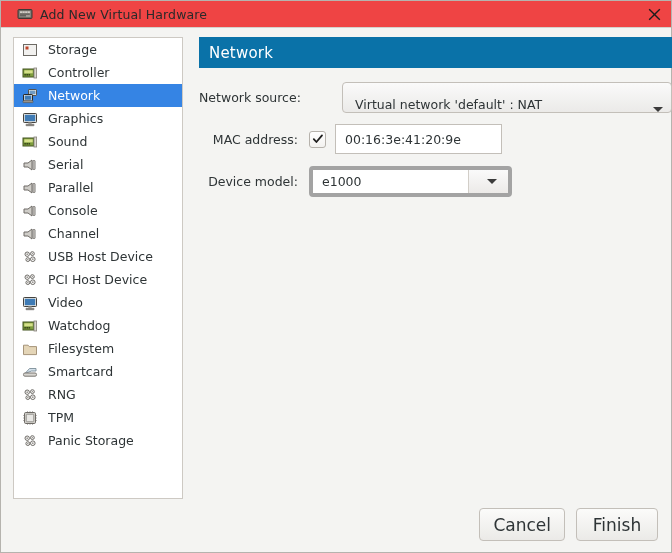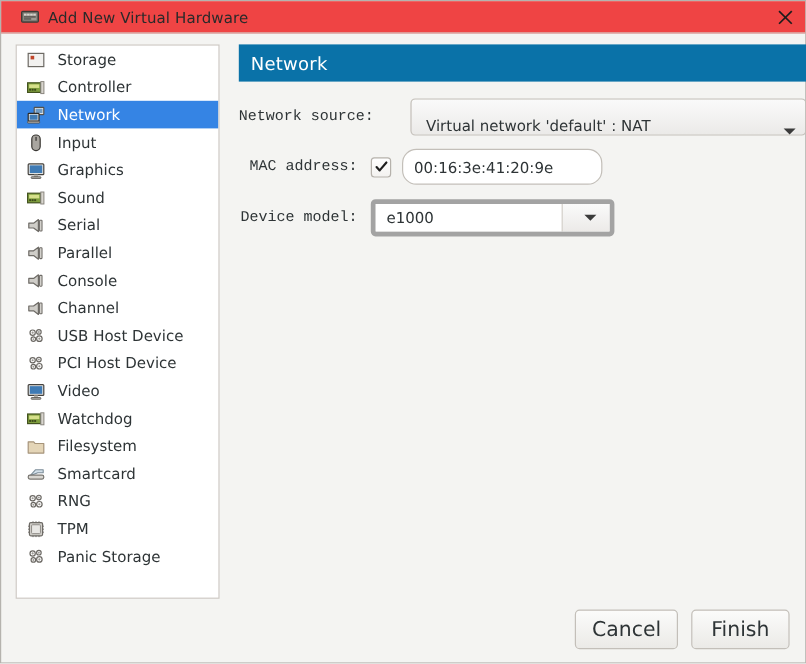--- a/index.html
+++ b/index.html
@@ -142,21 +142,20 @@
   }
   .form-label {
     width: 110px;
     min-width: 110px;
     text-align: right;
     padding-right: 11px;
     box-sizing: border-box;
     font-size: 12.5px;
     color: #2e3436;
     white-space: nowrap;
-    font-family: Liberation Mono, monospace;
   }
 
   
   .combo {
     height: 31px;
     box-sizing: border-box;
     border: 1px solid #c3bfb9;
     border-radius: 4px;
     background: linear-gradient(to bottom, #fafafa 0%, #ebeae8 100%);
     display: flex;
@@ -198,21 +197,21 @@
     cursor: pointer;
     flex: 0 0 auto;
     margin-right: 9px;
   }
 
   
   .entry {
     height: 30px;
     box-sizing: border-box;
     border: 1px solid #c3bfb9;
-    border-radius: 12px;
+    border-radius: 0;
     background: #ffffff;
     display: flex;
     align-items: center;
     padding: 0 9px;
     font-size: 12.5px;
     color: #2e3436;
     cursor: text;
   }
   .entry.mac { width: 167px; }
 
@@ -333,29 +332,20 @@
             <rect x="6.5" y="1.5" width="8" height="6" rx="0.6" fill="#e7e6e3" stroke="#55524d" stroke-width="1"></rect>
             <rect x="7.6" y="2.6" width="5.8" height="3.6" fill="#6f9bc4"></rect>
             <rect x="1.5" y="6.5" width="9" height="6.5" rx="0.6" fill="#e7e6e3" stroke="#2b2a28" stroke-width="1"></rect>
             <rect x="2.7" y="7.6" width="6.6" height="4.2" fill="#3f7bb5"></rect>
             <rect x="1" y="13" width="10" height="1.6" rx="0.4" fill="#b9b6b0" stroke="#55524d" stroke-width="0.7"></rect>
           </svg>
         </span>
         <span class="lbl">Network</span>
       </div>
 
-      <div class="side-item">
-        <span class="ico">
-          <svg width="16" height="16" viewBox="0 0 16 16">
-            <rect x="4.5" y="1.5" width="7" height="13" rx="3.4" fill="#a9a6a0" stroke="#3a3834" stroke-width="1"></rect>
-            <rect x="7.4" y="3" width="1.3" height="3.4" rx="0.6" fill="#4e4c48"></rect>
-          </svg>
-        </span>
-        <span class="lbl">Input</span>
-      </div>
 
       <div class="side-item">
         <span class="ico">
           <svg width="16" height="16" viewBox="0 0 16 16">
             <rect x="1.5" y="2.5" width="13" height="9" rx="0.8" fill="#e7e6e3" stroke="#44423e" stroke-width="1"></rect>
             <rect x="2.8" y="3.8" width="10.4" height="6.4" fill="#3f7bb5"></rect>
             <rect x="6.3" y="11.5" width="3.4" height="2" fill="#b2afa9"></rect>
             <rect x="4" y="13.3" width="8" height="1.4" rx="0.4" fill="#b9b6b0" stroke="#55524d" stroke-width="0.7"></rect>
           </svg>
         </span>

